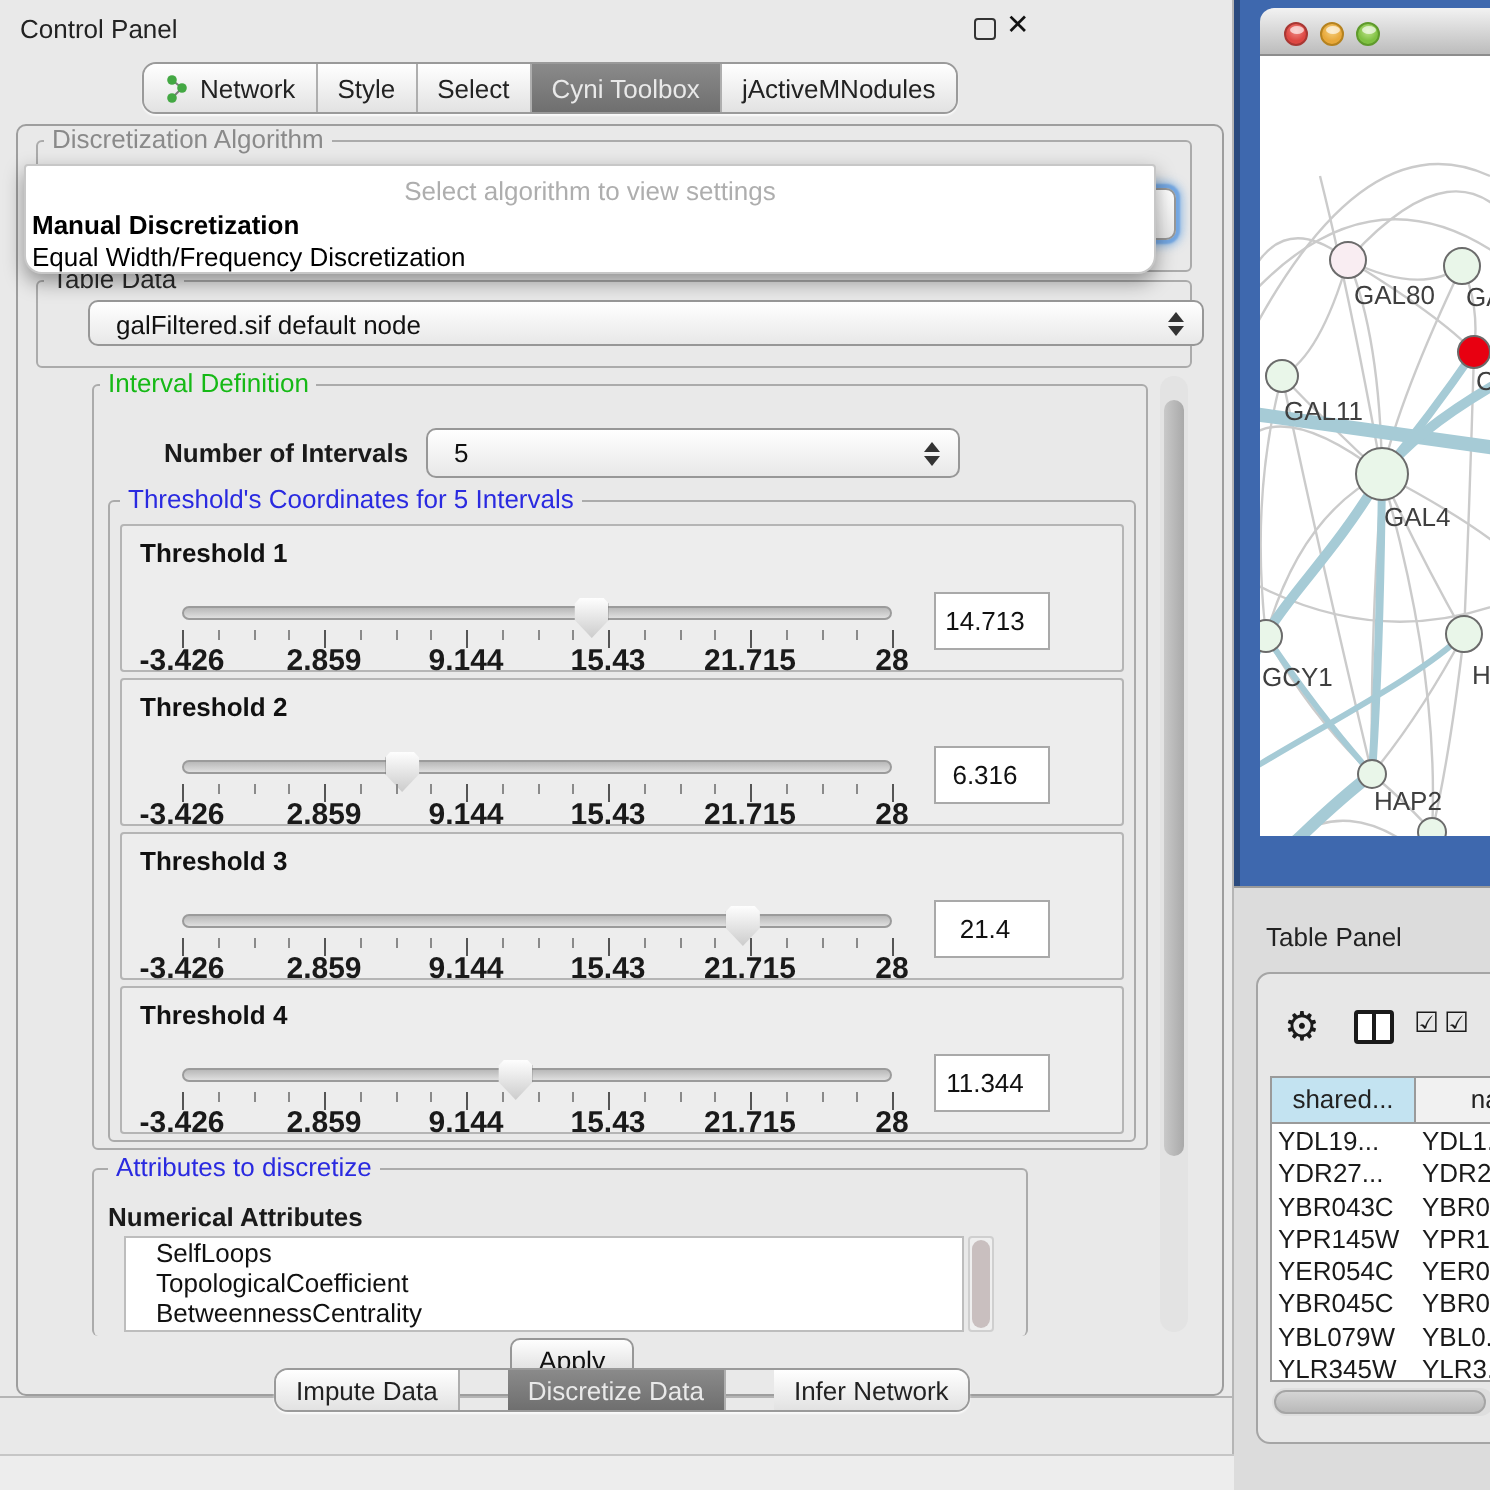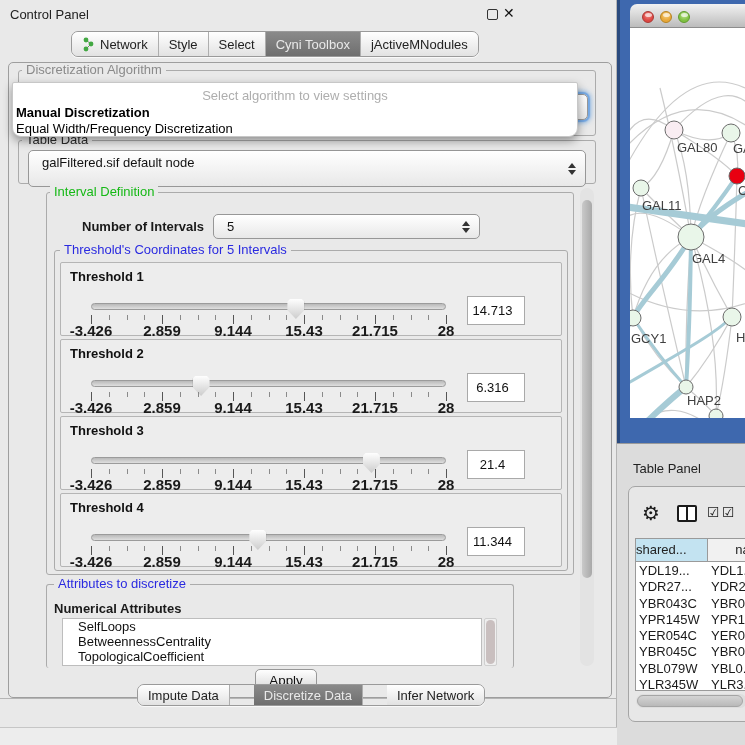--- a/index.html
+++ b/index.html
@@ -43,21 +43,21 @@
 
   .combo { background:linear-gradient(#ffffff,#e8e8e8); border:1px solid #979797; border-radius:5px; }
   .combo .val { position:absolute; left:13px; top:4px; font-size:13px; color:#111; }
   .spinner { position:absolute; right:9px; top:50%; transform:translateY(-50%); width:8px; height:12px; }
   .spinner:before, .spinner:after { content:""; position:absolute; left:0; border-left:4px solid transparent; border-right:4px solid transparent; }
   .spinner:before { top:0; border-bottom:5px solid #333; }
   .spinner:after  { bottom:0; border-top:5px solid #333; }
 
   .algo-combo { left:28px; top:94px; width:560px; height:26px;
                 box-shadow:0 0 1px 2px #74a7e2, 0 0 5px 3px rgba(110,165,224,.75); }
-  .gf-combo { left:28px; top:150px; width:558px; height:37px; }
+  .gf-combo { left:44px; top:150px; width:558px; height:23px; }
   .ni-combo { left:213px; top:214px; width:267px; height:25px; }
   .ni-label { left:82px; top:219px; font-weight:bold; }
 
   
   .popup { left:12px; top:82px; width:566px; height:55px; background:#ffffff;
            border:1px solid #c7c7c7; border-radius:2px 2px 9px 9px;
            box-shadow:0 4px 10px rgba(0,0,0,.38); z-index:50; }
   .popup .hint { position:absolute; left:0; right:0; top:5px; text-align:center; color:#aeaeae; }
   .popup .it1 { position:absolute; left:3px; top:22px; font-weight:bold; color:#000; }
   .popup .it2 { position:absolute; left:3px; top:38px; color:#000; }
@@ -116,21 +116,21 @@
   .tp-inner { left:628px; top:486px; width:130px; height:236px; background:#e7e7e7; border:1px solid #a5a5a5; border-radius:7px; }
   .gear { left:642px; top:501px; font-family:"DejaVu Sans",sans-serif; font-size:20px; color:#1a1a1a; }
   .col-icon { left:677px; top:505px; width:20px; height:17px; border:2px solid #1a1a1a; border-radius:2px; background:#fff; }
   .col-icon i { position:absolute; left:7px; top:0; width:2px; height:13px; background:#1a1a1a; }
   .chk { top:504px; font-family:"DejaVu Sans",sans-serif; font-size:14px; color:#1a1a1a; }
   .chk1 { left:707px; } .chk2 { left:722px; }
 
   .ttable { left:635px; top:538px; width:113px; height:153px; background:#fff; border:1px solid #9a9a9a; }
   .thead { position:absolute; left:0; top:0; height:23px; display:flex; width:200px; }
   .th1 { width:72px; background:#c3e3f1; border-right:1px solid #9a9a9a; border-bottom:1px solid #9a9a9a;
-         line-height:22px; color:#222; }
+         text-align:center; line-height:22px; color:#222; }
   .th2 { width:80px; background:#f1f1f1; border-bottom:1px solid #9a9a9a; text-align:center; line-height:22px; color:#222; }
   .t-rows { position:absolute; left:0; top:24px; width:200px; }
   .trow { display:flex; height:16.3px; }
   .tc1 { width:72px; padding-left:3px; overflow:hidden; white-space:nowrap; color:#1a1a1a; }
   .tc2 { width:80px; padding-left:3px; overflow:hidden; white-space:nowrap; color:#1a1a1a; }
   .h-sb-track { left:636px; top:694px; width:111px; height:14px; background:#dedede; border-radius:7px; }
   .h-sb-thumb { left:637px; top:695px; width:106px; height:12px; background:linear-gradient(#d4d4d4,#b9b9b9); border:1px solid #a5a5a5; border-radius:6px; }
 
   .net-icon { width:13px; height:15px; }
 </style>
@@ -354,22 +354,22 @@
   </div>
 
   <div class="abs v-sb-track"></div>
   <div class="abs v-sb-thumb"></div>
 
   <div class="abs group g-attr"></div>
   <div class="abs group-label g-attr-label">Attributes to discretize</div>
   <div class="abs attr-sub">Numerical Attributes</div>
   <div class="abs attr-list" id="attr-list">
       <div class="attr-item">SelfLoops</div>
+      <div class="attr-item">TopologicalCoefficient</div>
       <div class="attr-item">BetweennessCentrality</div>
-      <div class="attr-item">TopologicalCoefficient</div>
     </div>
   <div class="abs attr-sb">
       <div class="attr-sb-thumb"></div>
     </div>
 
   <button class="abs apply-btn">Apply</button>
 
   <div class="abs cp-divider"></div>
   <div class="abs seg-bar bottom-tabs">
     <div class="seg">

